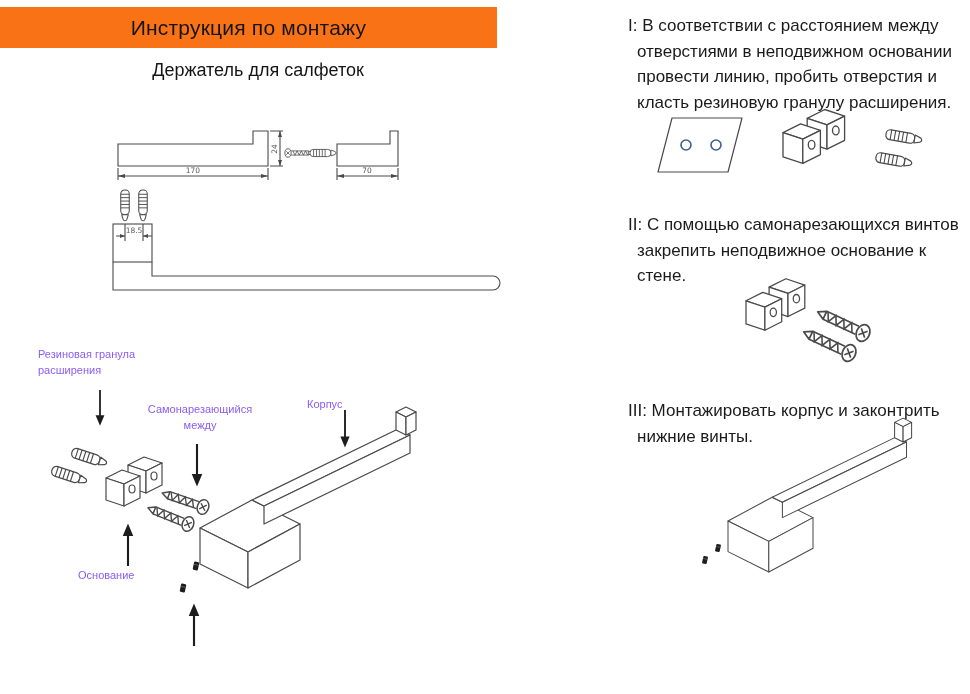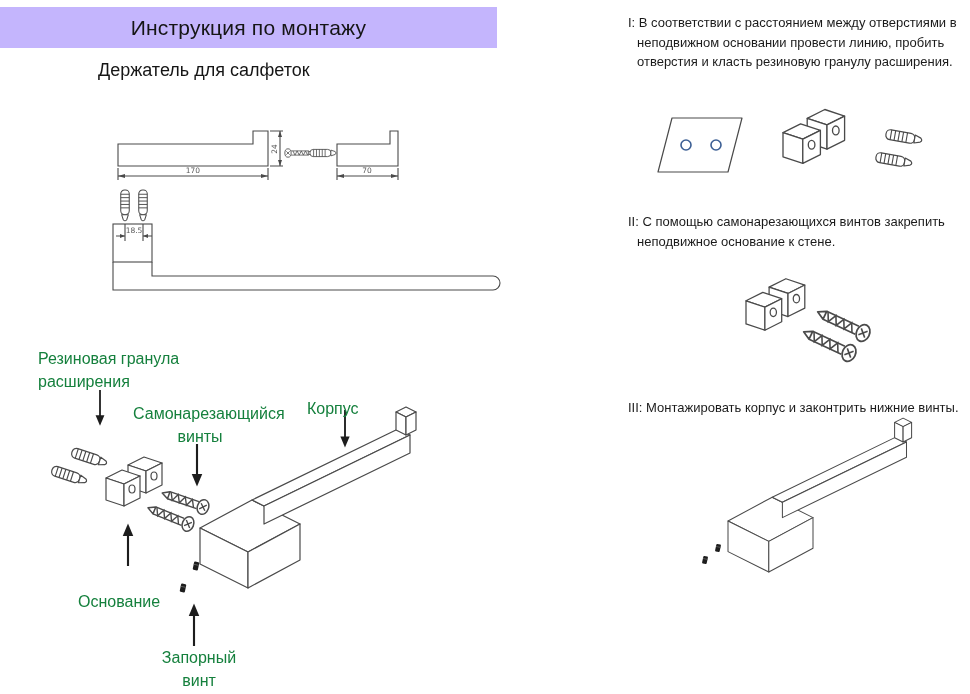--- a/index.html
+++ b/index.html
@@ -5,35 +5,35 @@
   * { margin:0; padding:0; box-sizing:border-box; }
   html,body { background:#888; }
   .page {
     position:relative; width:970px; height:694px; background:#ffffff;
     font-family:"Liberation Sans", sans-serif; overflow:hidden; margin:0 auto;
     color:#1c1c1c;
   }
   .art { position:absolute; left:0; top:0; }
   .header-bar {
     position:absolute; left:0; top:7; top:7px; width:497px; height:41px;
-    background:#c4b5fd; display:flex; align-items:center; justify-content:center;
+    background:#f97316; display:flex; align-items:center; justify-content:center;
   }
   .header-bar span { font-size:21px; color:#151515; letter-spacing:0.2px; }
   .subtitle {
-    position:absolute; left:98px; top:60px; width:320px; text-align:left;
+    position:absolute; left:98px; top:60px; width:320px; text-align:center;
     font-size:18px; color:#151515;
   }
-  .part-label { position:absolute; font-size:16px; line-height:1.45; color:#15803d; }
+  .part-label { position:absolute; font-size:11px; line-height:1.45; color:#8b5cf6; }
   .lbl-rubber { left:38px; top:347px; width:150px; }
   .lbl-selftap { left:133px; top:402px; width:134px; text-align:center; }
   .lbl-body { left:307px; top:397px; }
-  .lbl-base { left:78px; top:568px;margin-top:22px; }
+  .lbl-base { left:78px; top:568px; }
   .lbl-lock { left:158px; top:646px; width:82px; text-align:center; }
   .step-text {
-    position:absolute; left:628px; width:340px; font-size:13px; line-height:1.5;
+    position:absolute; left:628px; width:340px; font-size:17px; line-height:1.5;
     color:#1b1b1b; padding-left:9px; text-indent:-9px;
   }
   .step-1 { top:13px; }
   .step-2 { top:212px; }
   .step-3 { top:398px; }
   svg .ln { fill:none; stroke:#4a4a4a; stroke-width:1.1; }
   svg .shape { fill:#ffffff; stroke:#4a4a4a; stroke-width:1.2; stroke-linejoin:round; }
   svg .dimtxt { font-family:"DejaVu Sans", sans-serif; font-size:7.5px; fill:#5a5a5a; }
 </style>
 </head>
@@ -165,22 +165,21 @@
       <use href="#g-setscrew" transform="translate(705,560) rotate(12) scale(0.9)"></use>
     </g>
   </svg>
 
   <div class="header-bar">
     <span>Инструкция по монтажу</span>
   </div>
   <div class="subtitle">Держатель для салфеток</div>
 
   <div class="part-label lbl-rubber">Резиновая гранула расширения</div>
-  <div class="part-label lbl-selftap">Самонарезающийся винты</div>
+  <div class="part-label lbl-selftap">Самонарезающийся между</div>
   <div class="part-label lbl-body">Корпус</div>
   <div class="part-label lbl-base">Основание</div>
-  <div class="part-label lbl-lock">Запорный винт</div>
 
   <div class="step-text step-1">I: В соответствии с расстоянием между отверстиями в неподвижном основании провести линию, пробить отверстия и класть резиновую гранулу расширения.</div>
   <div class="step-text step-2">II: С помощью самонарезающихся винтов закрепить неподвижное основание к стене.</div>
   <div class="step-text step-3">III: Монтажировать корпус и законтрить нижние винты.</div>
 
 </div>
 
 </body></html>

